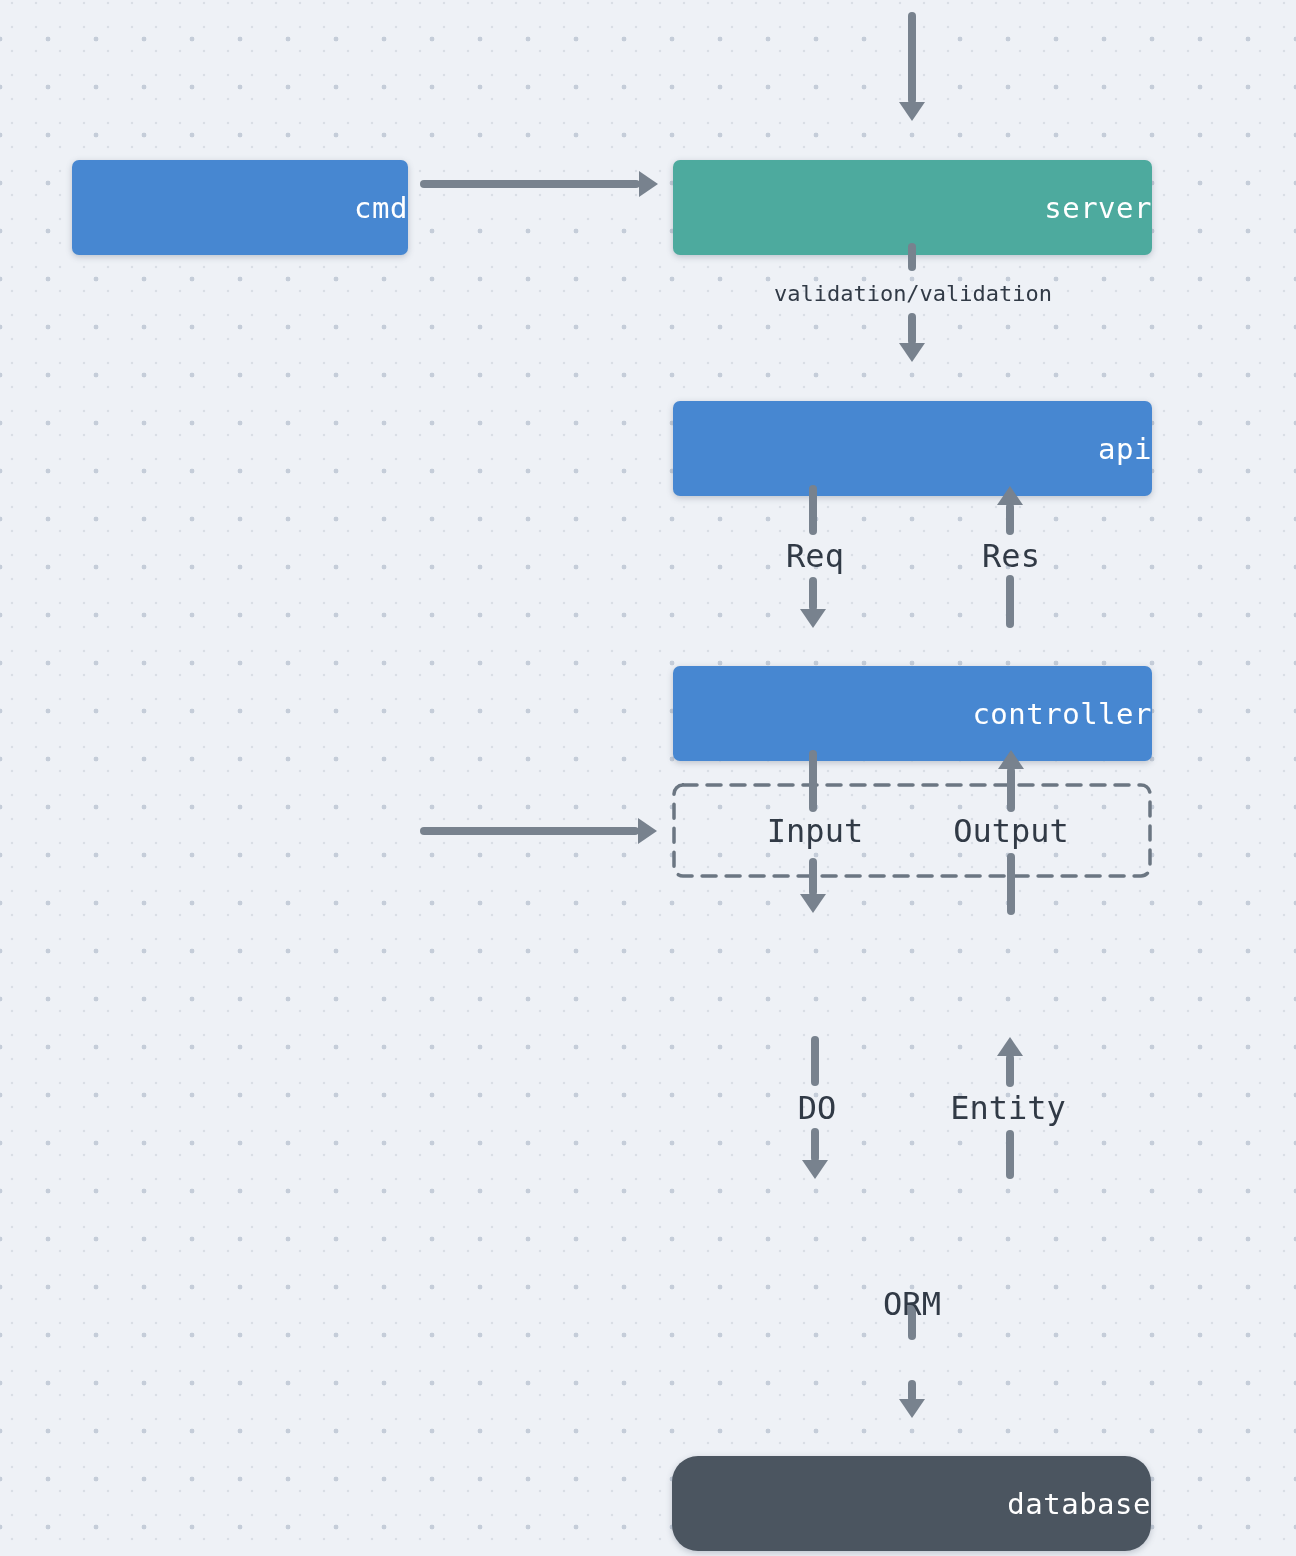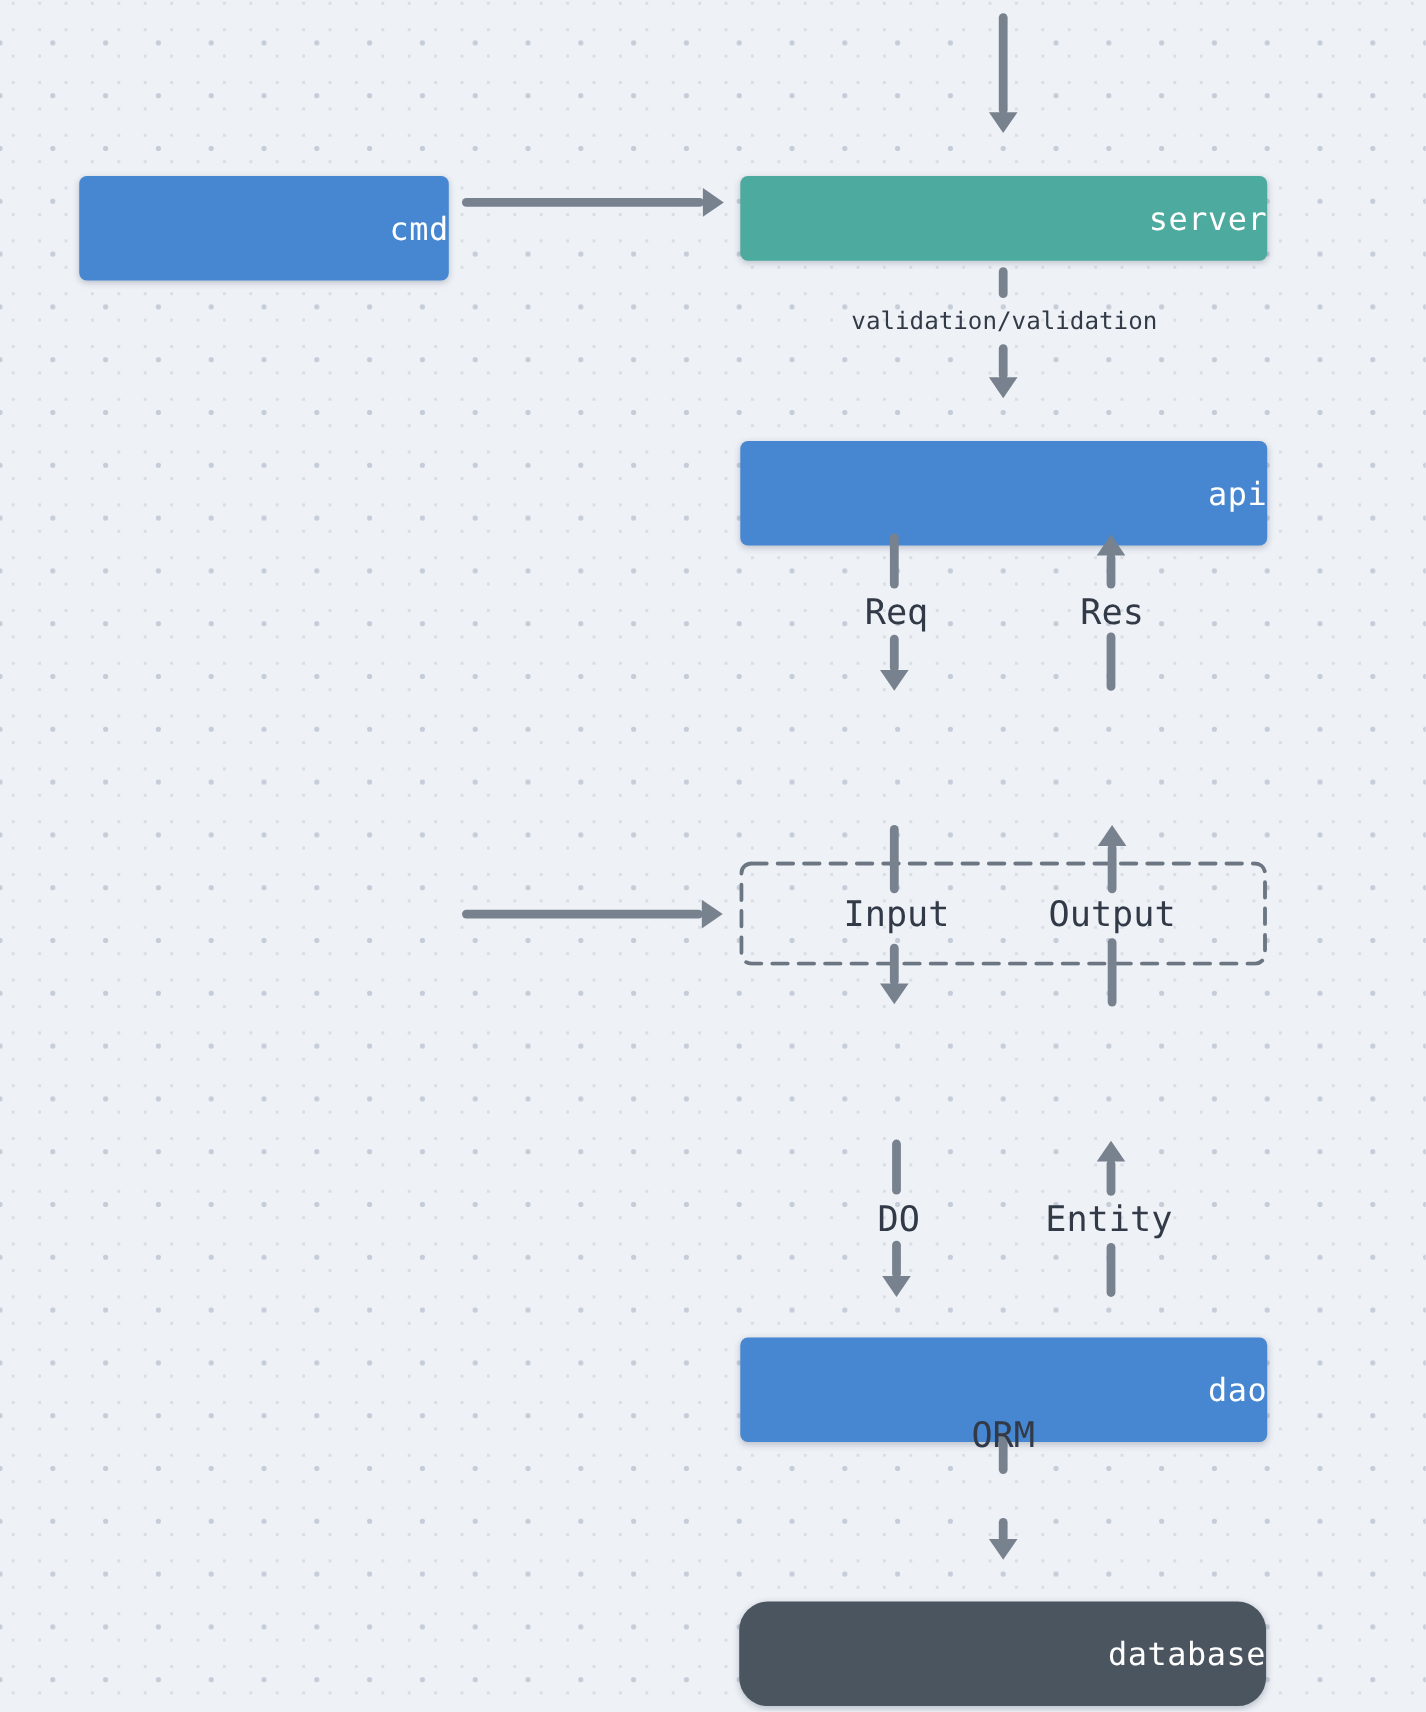--- a/index.html
+++ b/index.html
@@ -82,34 +82,34 @@
 </style>
 </head>
 <body>
 
 <div id="canvas">
 
   <div class="node blue" style="left:72px;top:136px;width:336px;height:95px;">
     <span>cmd</span>
   </div>
 
-  <div class="node teal" style="left:673px;top:136px;width:479px;height:77px;">
+  <div class="node teal" style="left:673px;top:136px;width:479px;height:95px;">
     <span>server</span>
   </div>
 
   <div class="node blue" style="left:673px;top:377px;width:479px;height:95px;">
     <span>api</span>
   </div>
 
+  <div class="node blue" style="left:673px;top:642px;width:479px;height:95px;">
+    <span>controller</span>
+  </div>
 
 
 
-  <div class="node blue" style="left:673px;top:1192px;width:479px;height:95px;">
-    <span>dao</span>
-  </div>
 
   <div class="node dark" style="left:672px;top:1432px;width:479px;height:95px;">
     <span>database</span>
   </div>
 
   <svg class="dashed-box" viewBox="0 0 480 95" width="480" height="95">
     <rect x="2" y="2" width="476" height="91" rx="9" ry="9" fill="none" stroke="#6b7682" stroke-width="3.5" stroke-dasharray="14 10" stroke-linecap="round"></rect>
   </svg>
 
   <div class="vshaft" style="left:912px;top:12px;height:92px;"></div>

